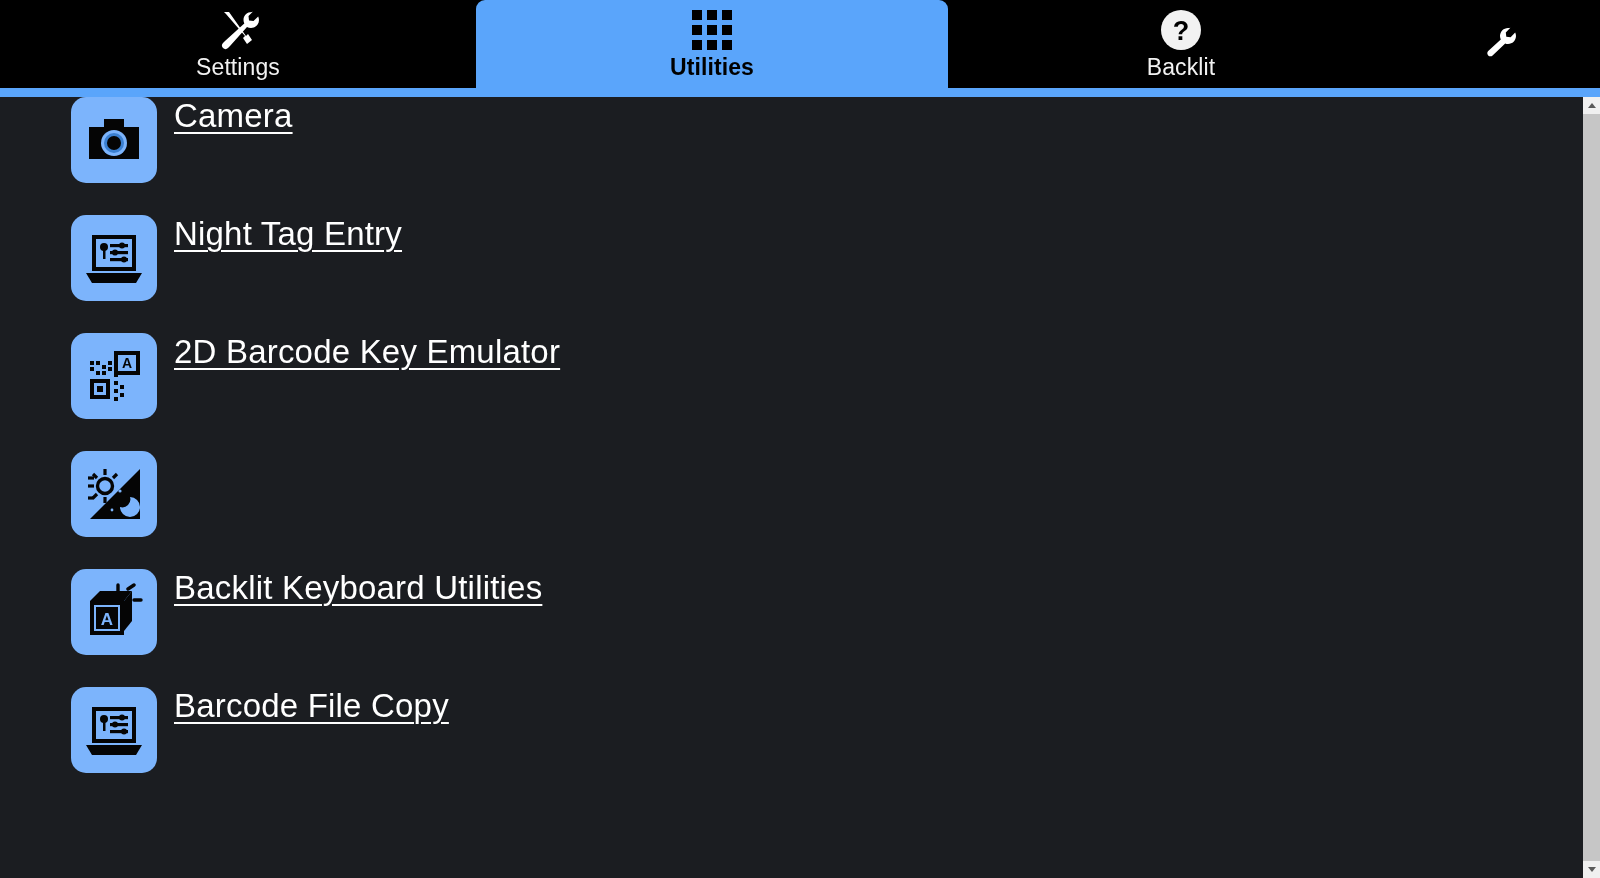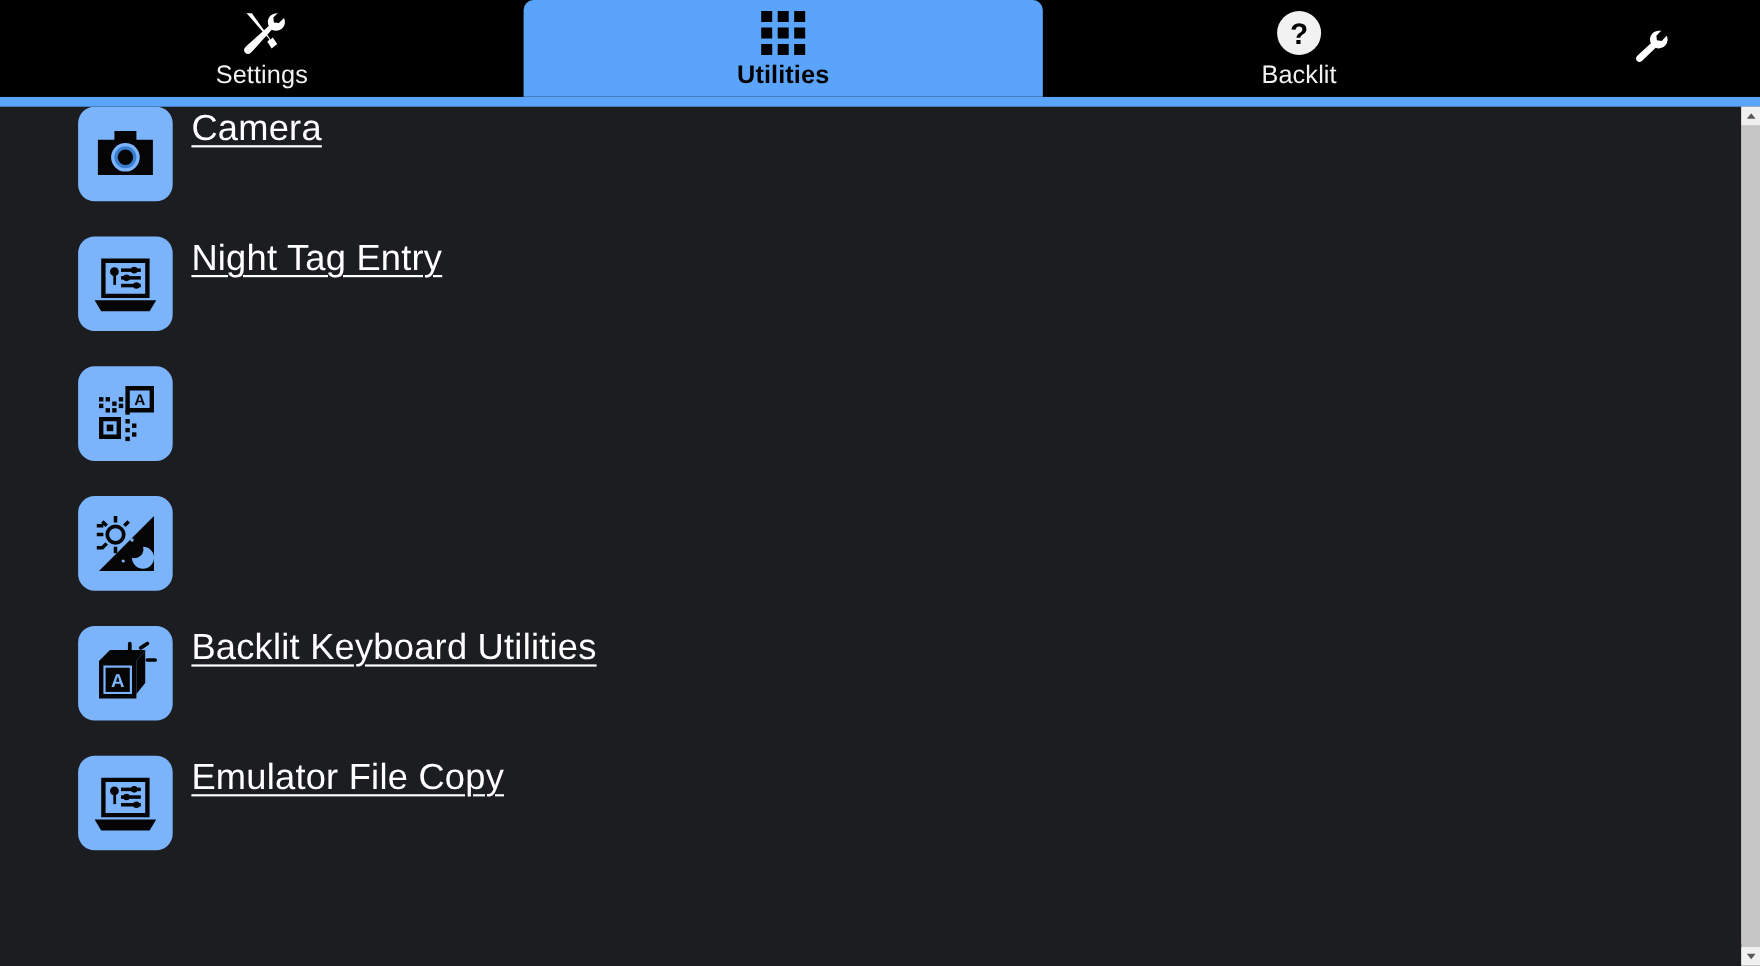--- a/index.html
+++ b/index.html
@@ -301,20 +301,21 @@
               <rect x="30" y="42" width="4" height="4"></rect>
               <rect x="36" y="38" width="4" height="4"></rect>
               <rect x="36" y="46" width="4" height="4"></rect>
               <rect x="30" y="50" width="4" height="4"></rect>
 
               <path d="M30 4 H56 V28 H30 Z M34 8 V24 H52 V8 Z"></path>
               <text x="43" y="21" font-family="Liberation Sans, sans-serif" font-size="14" font-weight="bold" fill="#050505" text-anchor="middle">A</text>
             </g>
           </svg>
         </span>
+        <span class="item-label">2D Barcode Key Emulator</span>
       </div>
 
       <div class="list-item">
         <span class="tile">
           <svg width="60" height="58" viewBox="0 0 60 58">
 
             <path d="M56 4 L56 54 L6 54 Z" fill="#050505"></path>
 
             <path d="M46 32 A10 10 0 1 1 36 42 A8 8 0 0 0 46 32 Z" fill="#7cb4fc"></path>
             <circle cx="36" cy="26" r="1.6" fill="#7cb4fc"></circle>
@@ -368,21 +369,21 @@
               <rect x="19" y="20" width="2.5" height="10"></rect>
               <rect x="26" y="15" width="18" height="3.2"></rect>
               <rect x="26" y="22" width="18" height="3.2"></rect>
               <rect x="26" y="29" width="18" height="3.2"></rect>
               <circle cx="38" cy="16.6" r="3" fill="#050505"></circle>
               <circle cx="31" cy="23.6" r="3" fill="#050505"></circle>
               <circle cx="40" cy="30.6" r="3" fill="#050505"></circle>
             </g>
           </svg>
         </span>
-        <span class="item-label">Emulator File Copy</span>
+        <span class="item-label">Barcode File Copy</span>
       </div>
 
     </div>
   </div>
 
   <div class="scrollbar">
     <div class="sb-btn top">
       <span class="sb-arrow up"></span>
     </div>
     <div class="sb-thumb"></div>

